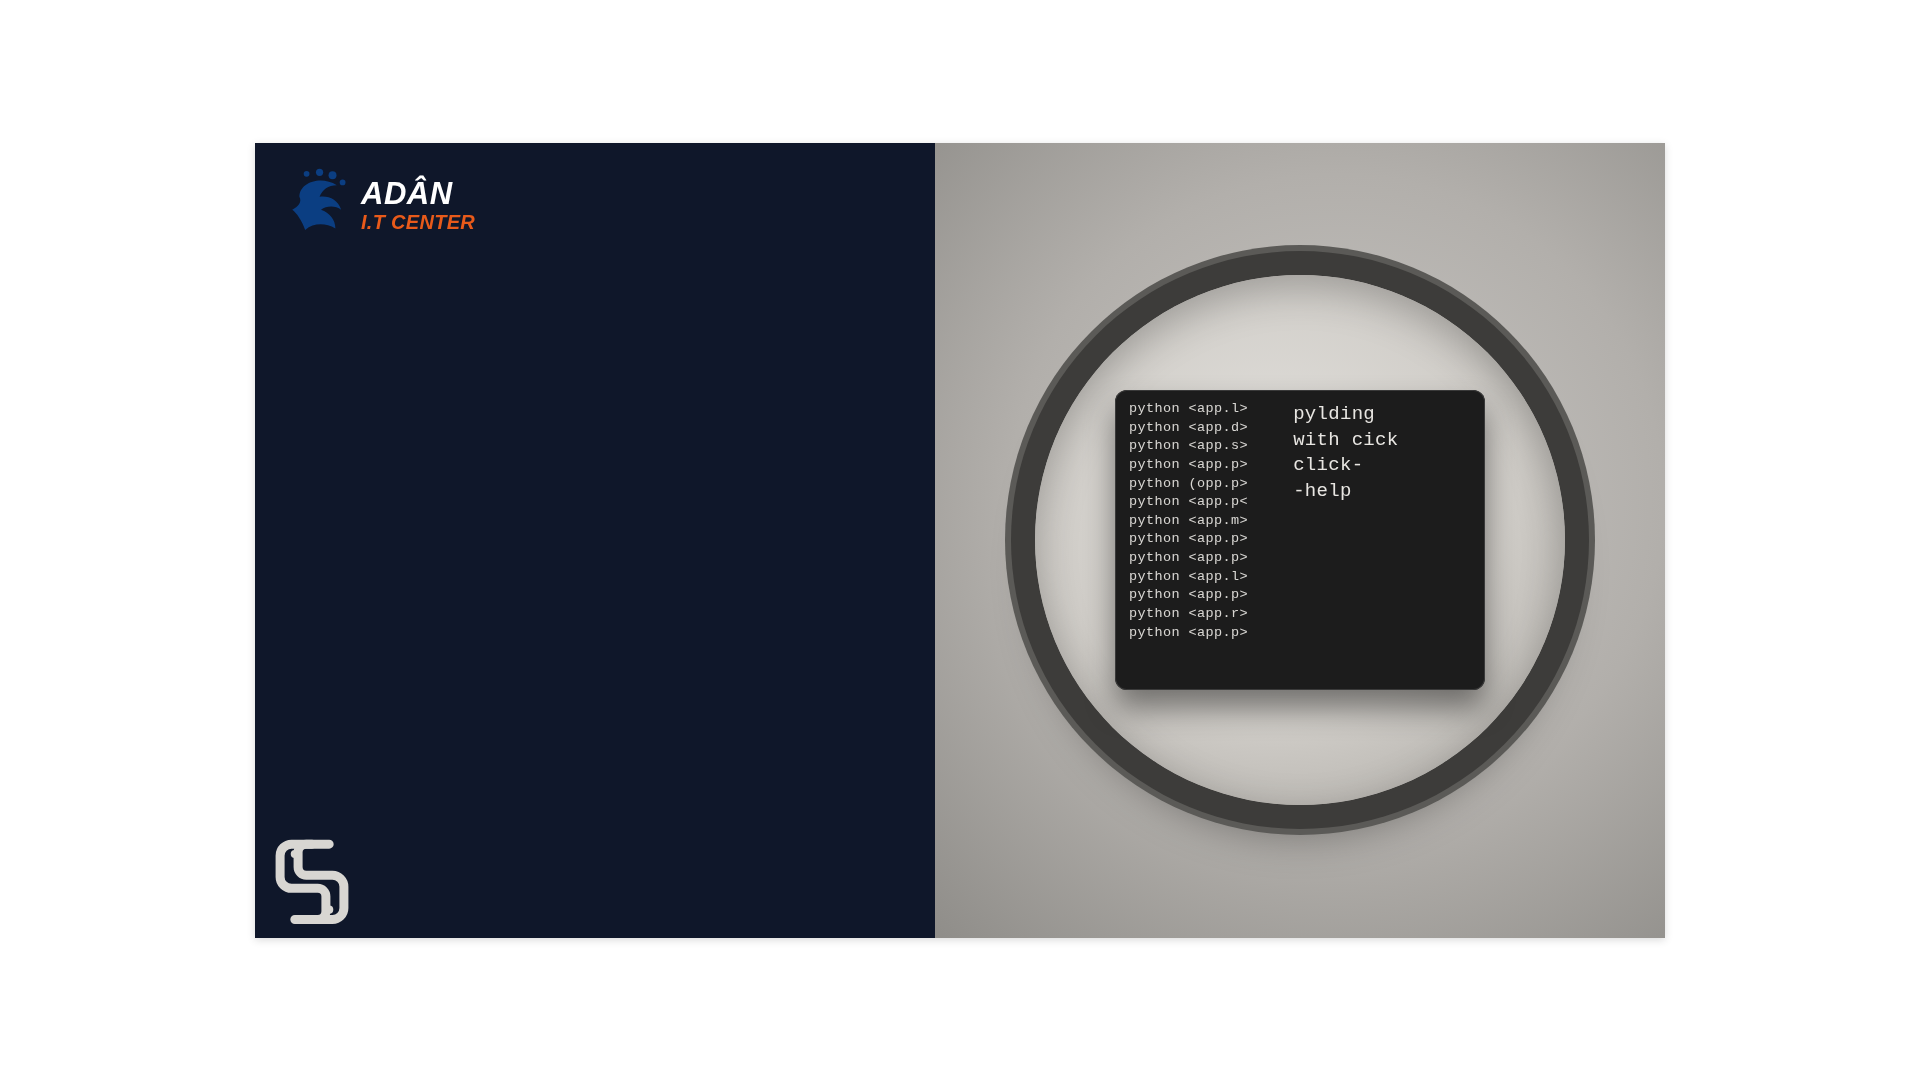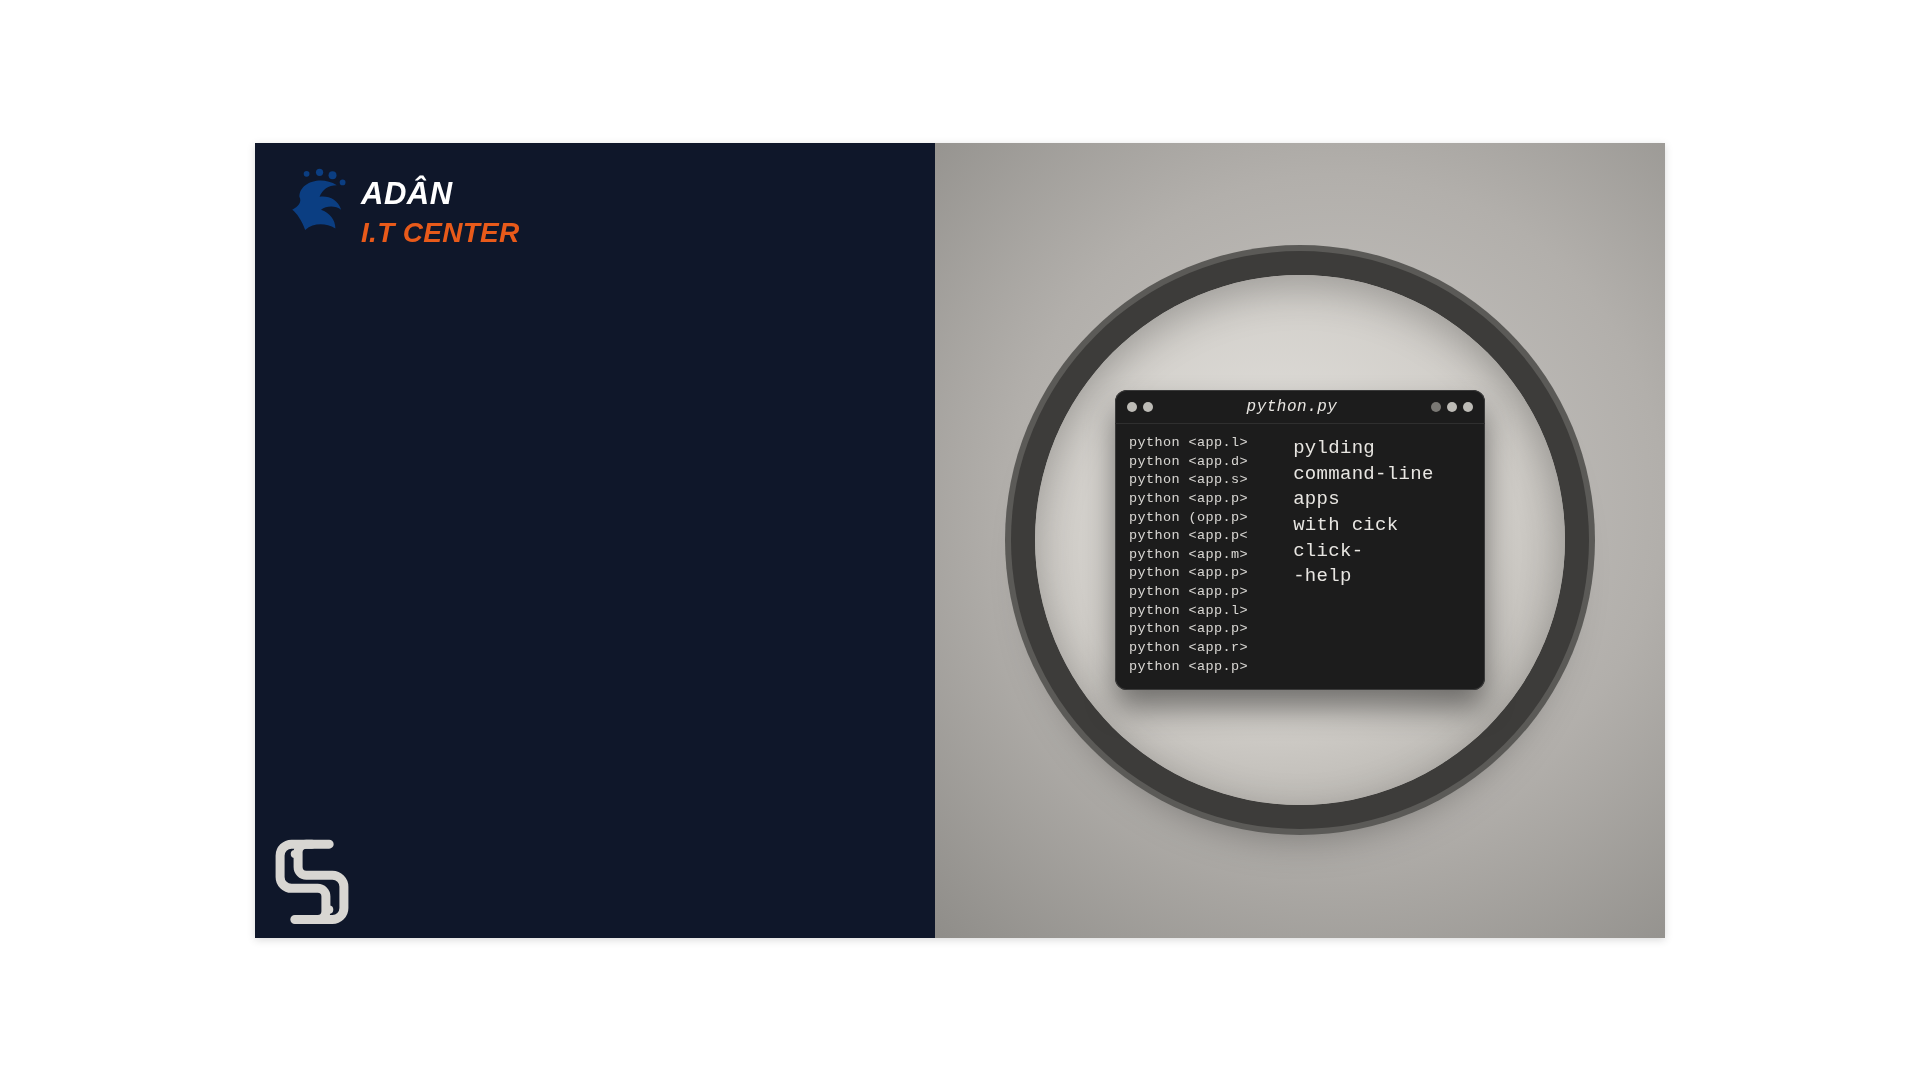--- a/index.html
+++ b/index.html
@@ -40,27 +40,27 @@
     .logo-text { margin-top: 10px; }
     .logo-text .line1 {
       font-size: 31px;
       font-weight: 800;
       color: #ffffff;
       font-style: italic;
       letter-spacing: 0.5px;
       line-height: 1;
     }
     .logo-text .line2 {
-      font-size: 28px;
+      font-size: 20px;
       font-weight: 800;
       color: #e85a1a;
       font-style: italic;
       letter-spacing: 0.3px;
       line-height: 1;
-      margin-top: 10px;
+      margin-top: 3px;
       text-align: center;
     }
     .headline {
       margin-top: 70px;
       padding-left: 95px;
       padding-right: 40px;
       color: #ffffff;
       font-size: 64px;
       font-weight: 700;
       line-height: 1.47;
@@ -185,52 +185,39 @@
         </g>
         <circle cx="34" cy="22" r="5" fill="#d8d6d2"></circle>
         <circle cx="76" cy="90" r="5" fill="#d8d6d2"></circle>
       </svg>
     </div>
   </div>
 
   <div class="right-panel">
     <div class="lens">
       <div class="terminal">
-        <div class="terminal-title-bar">
-          <div class="dot-group">
-            <span class="dot"></span>
-            <span class="dot"></span>
-          </div>
-          <div class="terminal-title">python.py</div>
-          <div class="dot-group">
-            <span class="dot dark"></span>
-            <span class="dot"></span>
-            <span class="dot"></span>
-          </div>
-        </div>
         <div class="terminal-body">
           <div class="terminal-col-left">
             <div class="row">python &lt;app.l&gt;</div>
             <div class="row">python &lt;app.d&gt;</div>
             <div class="row">python &lt;app.s&gt;</div>
             <div class="row">python &lt;app.p&gt;</div>
             <div class="row">python (opp.p&gt;</div>
             <div class="row">python &lt;app.p&lt;</div>
             <div class="row">python &lt;app.m&gt;</div>
             <div class="row">python &lt;app.p&gt;</div>
             <div class="row">python &lt;app.p&gt;</div>
             <div class="row">python &lt;app.l&gt;</div>
             <div class="row">python &lt;app.p&gt;</div>
             <div class="row">python &lt;app.r&gt;</div>
             <div class="row">python &lt;app.p&gt;</div>
 
           </div>
           <div class="terminal-col-right">
             <div>pylding</div>
-            <div>command-line apps</div>
             <div>with cick</div>
             <div></div>
             <div>click-</div>
             <div>-help</div>
           </div>
         </div>
       </div>
     </div>
   </div>
 </div>

